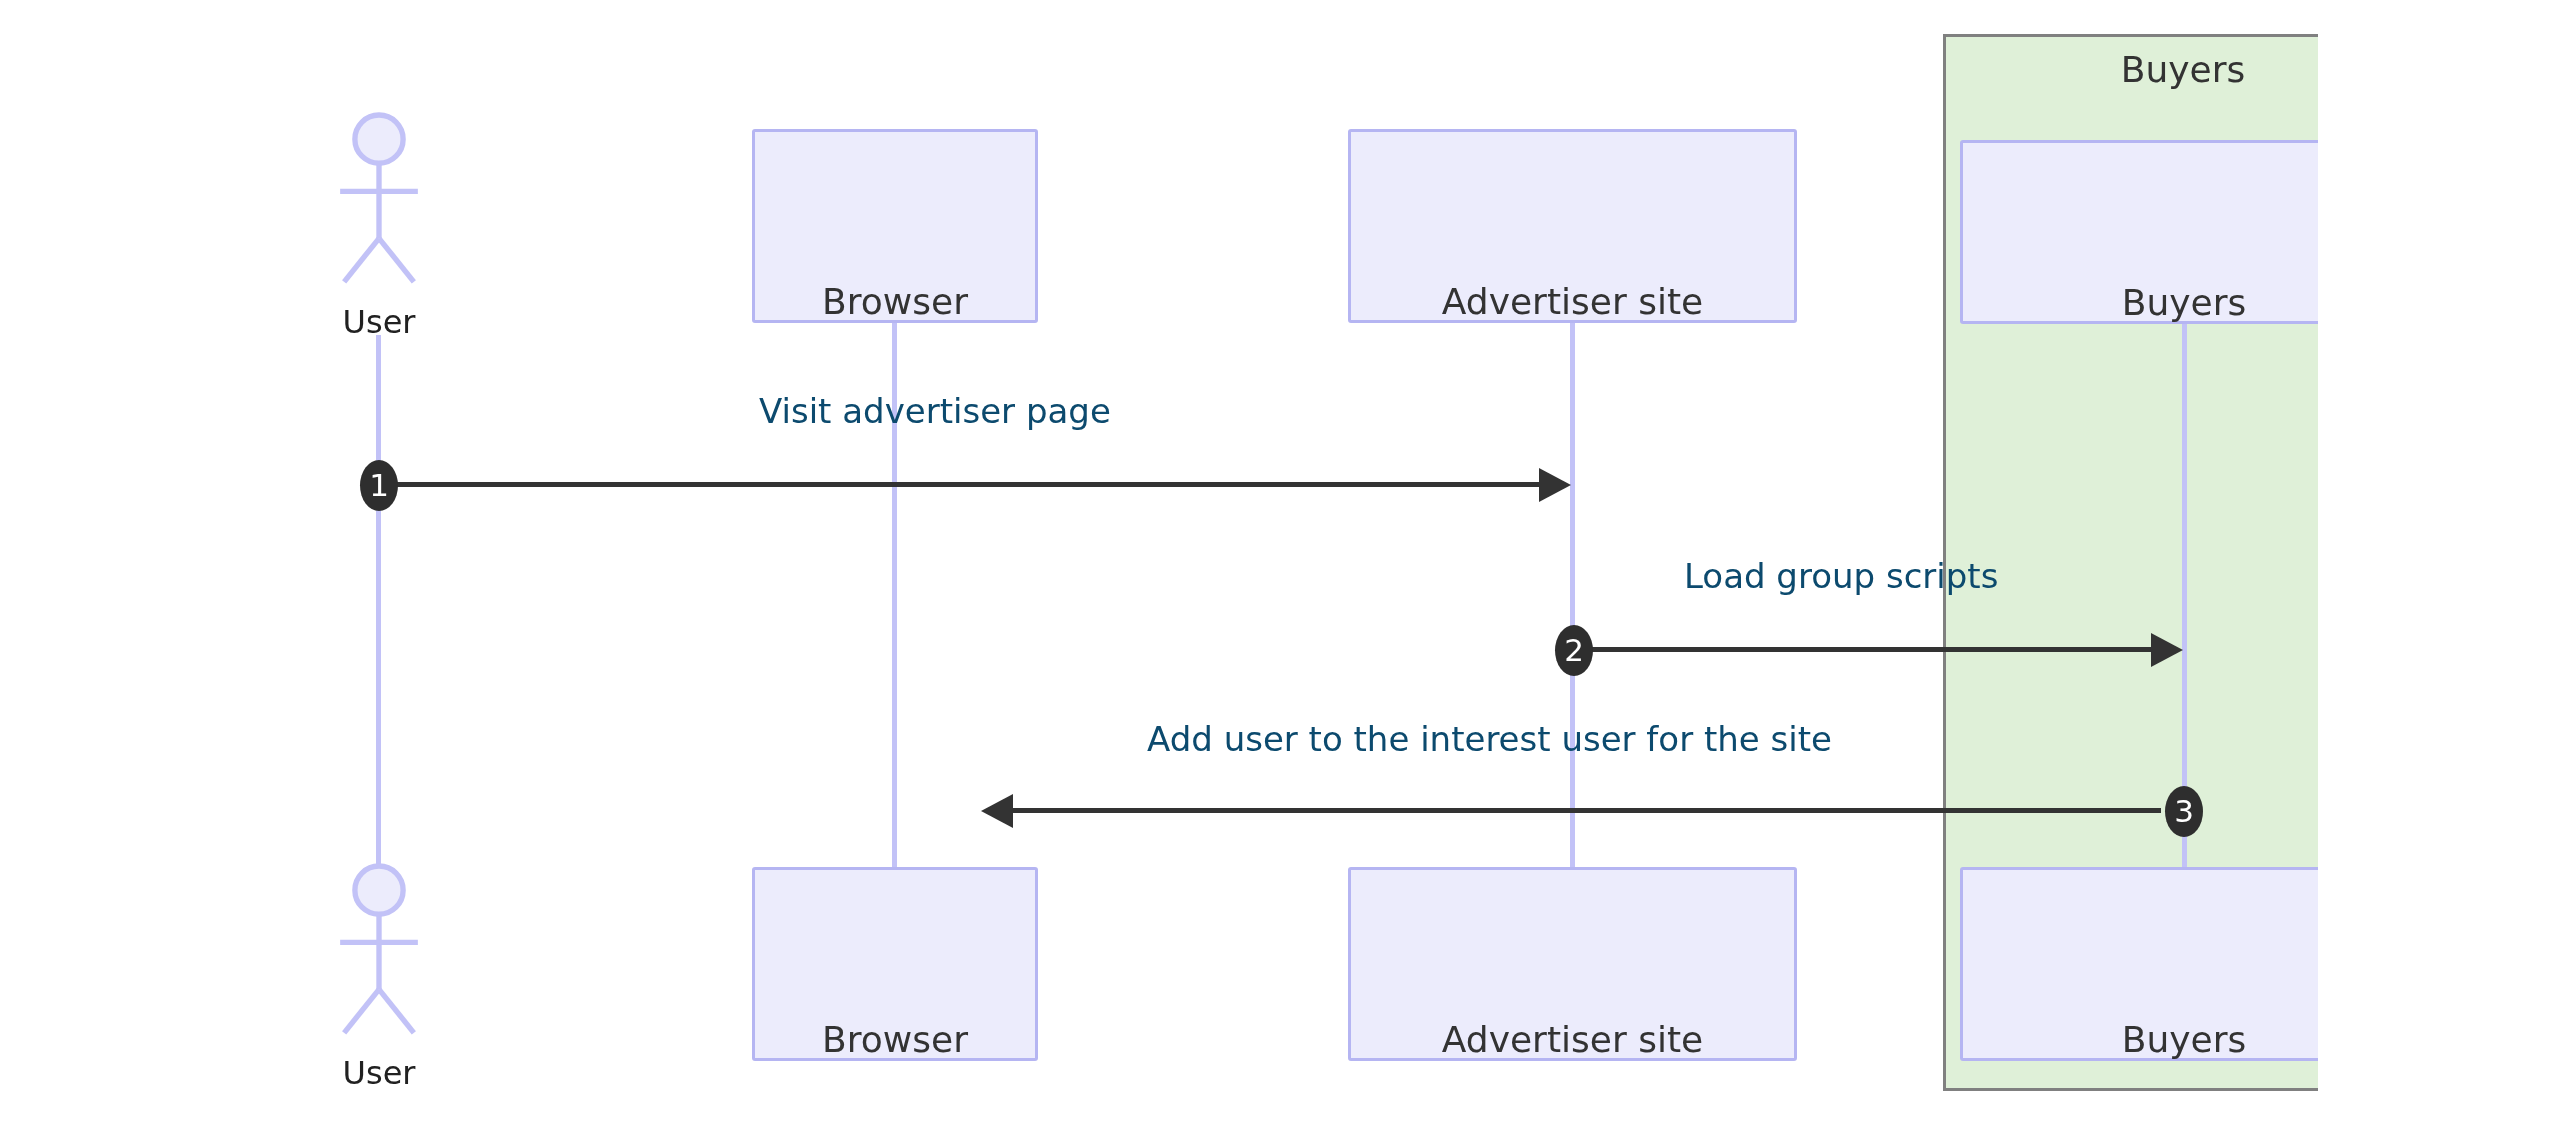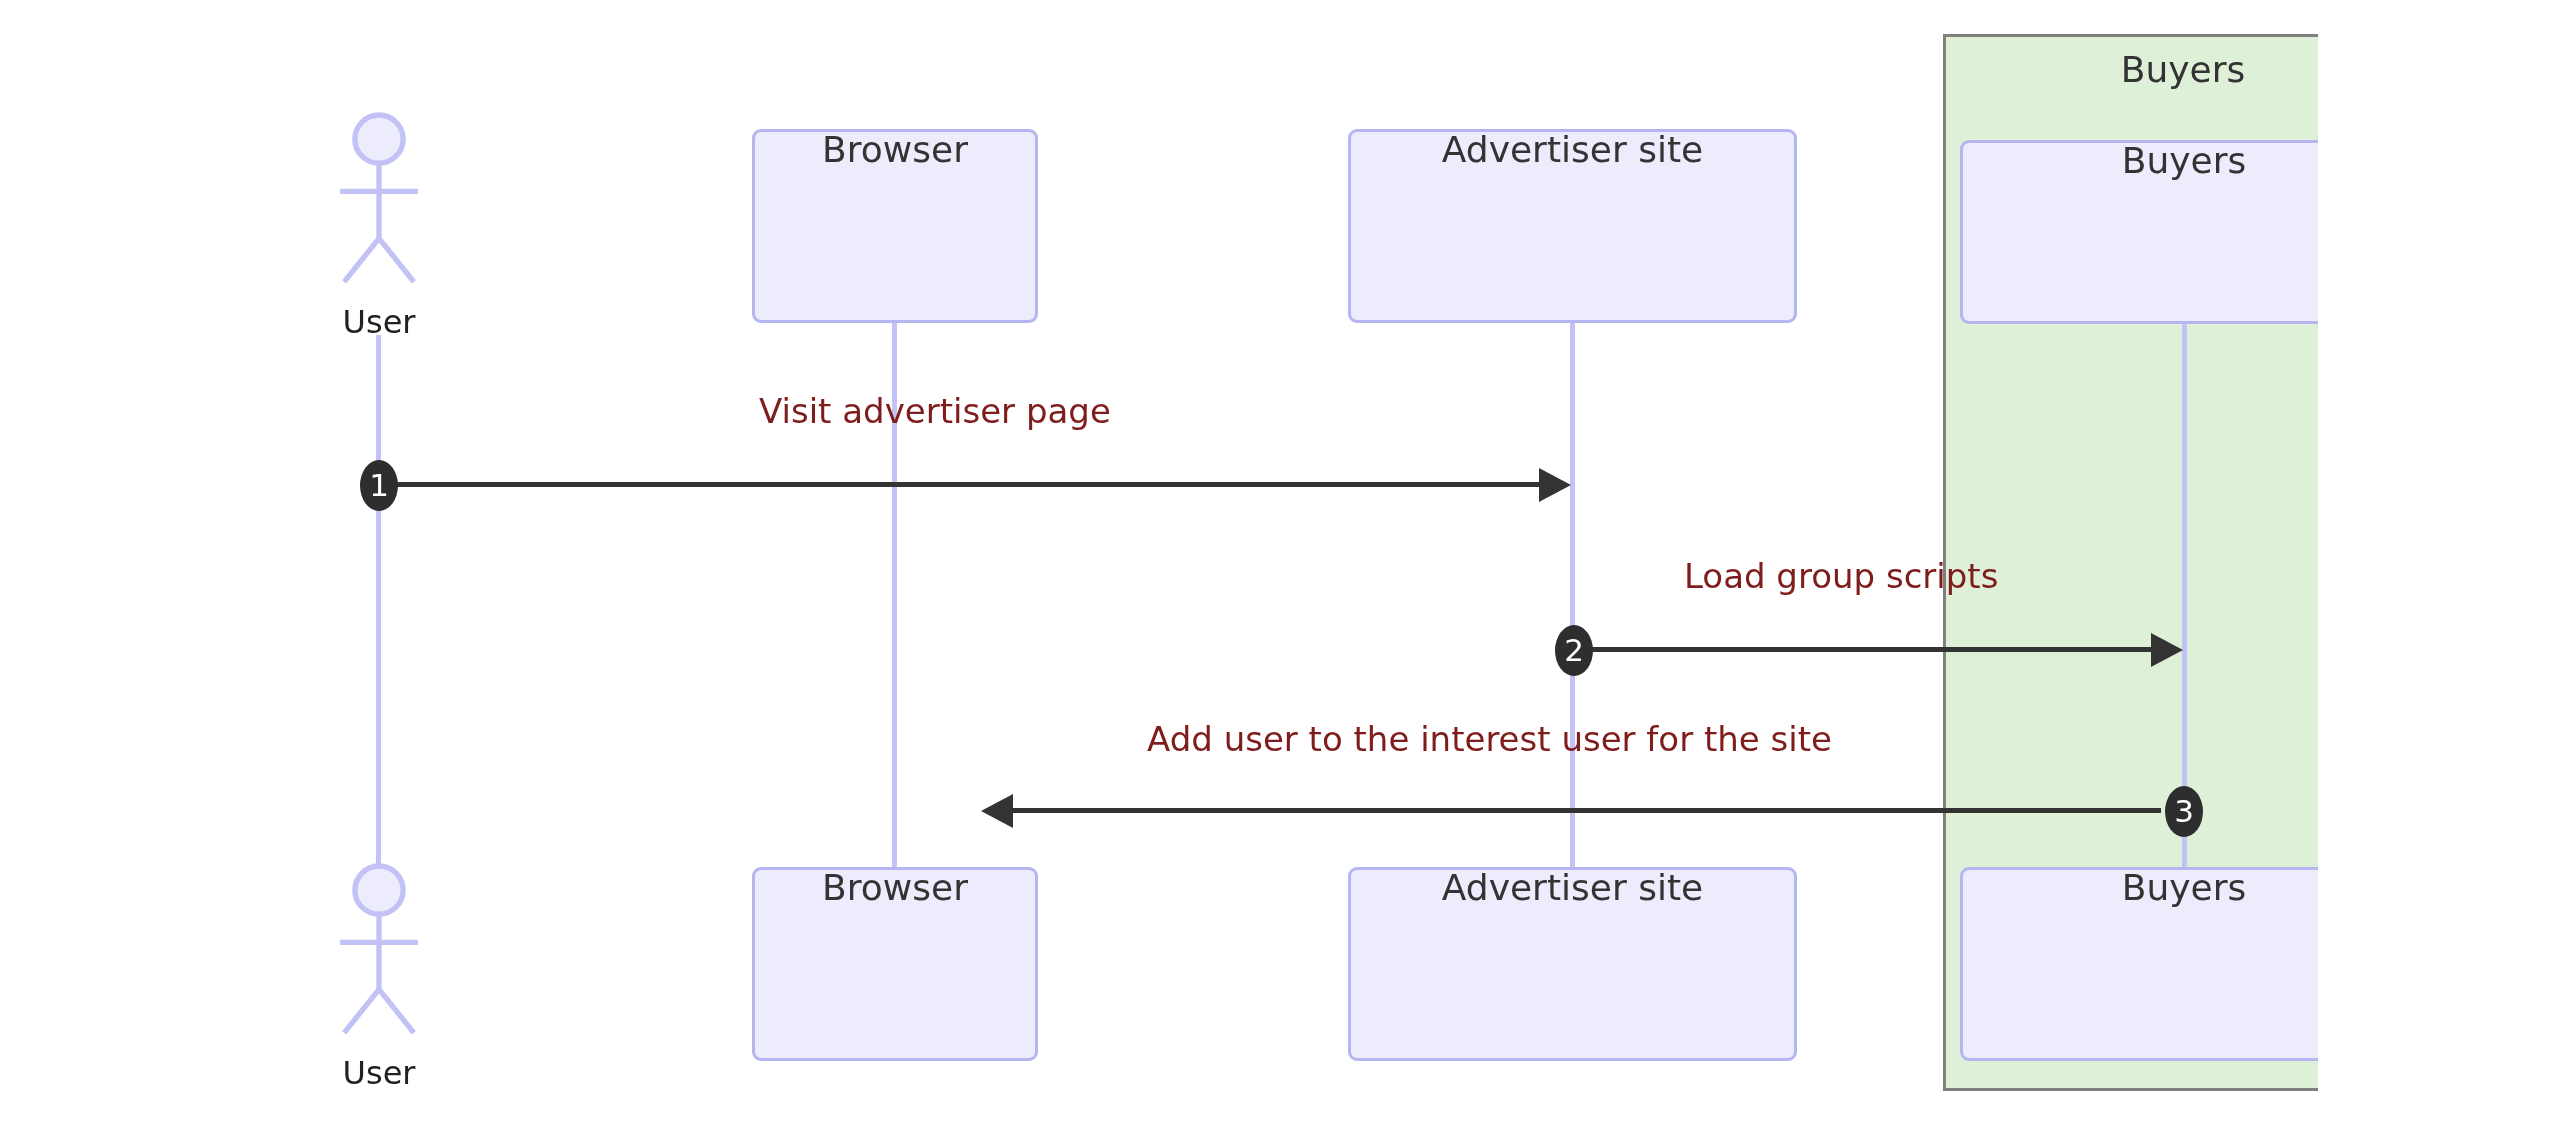--- a/index.html
+++ b/index.html
@@ -34,23 +34,23 @@
     color: #333333;
     letter-spacing: 0px;
   }
 
   
   .participant {
     position: absolute;
     box-sizing: border-box;
     background: #ececfc;
     border: 3.4px solid #b5b5f2;
-    border-radius: 9px;
+    border-radius: 3px;
     display: flex;
-    align-items: flex-start;
+    align-items: flex-end;
     justify-content: center;
   }
   .participant-label {
     font-size: 36px;
     color: #333333;
     line-height: 1;
   }
 
   
   .lifeline {
@@ -91,21 +91,21 @@
     border-left: 32px solid #333333;
   }
   .msg-arrow.left {
     border-top: 17px solid transparent;
     border-bottom: 17px solid transparent;
     border-right: 32px solid #333333;
   }
   .msg-label {
     position: absolute;
     font-size: 34px;
-    color: #7f1d1d;
+    color: #0c4a6e;
     white-space: nowrap;
     line-height: 1;
   }
   .seq-num {
     position: absolute;
     width: 38px;
     height: 51px;
     border-radius: 50%;
     background: #2e2e2e;
     color: #ffffff;

